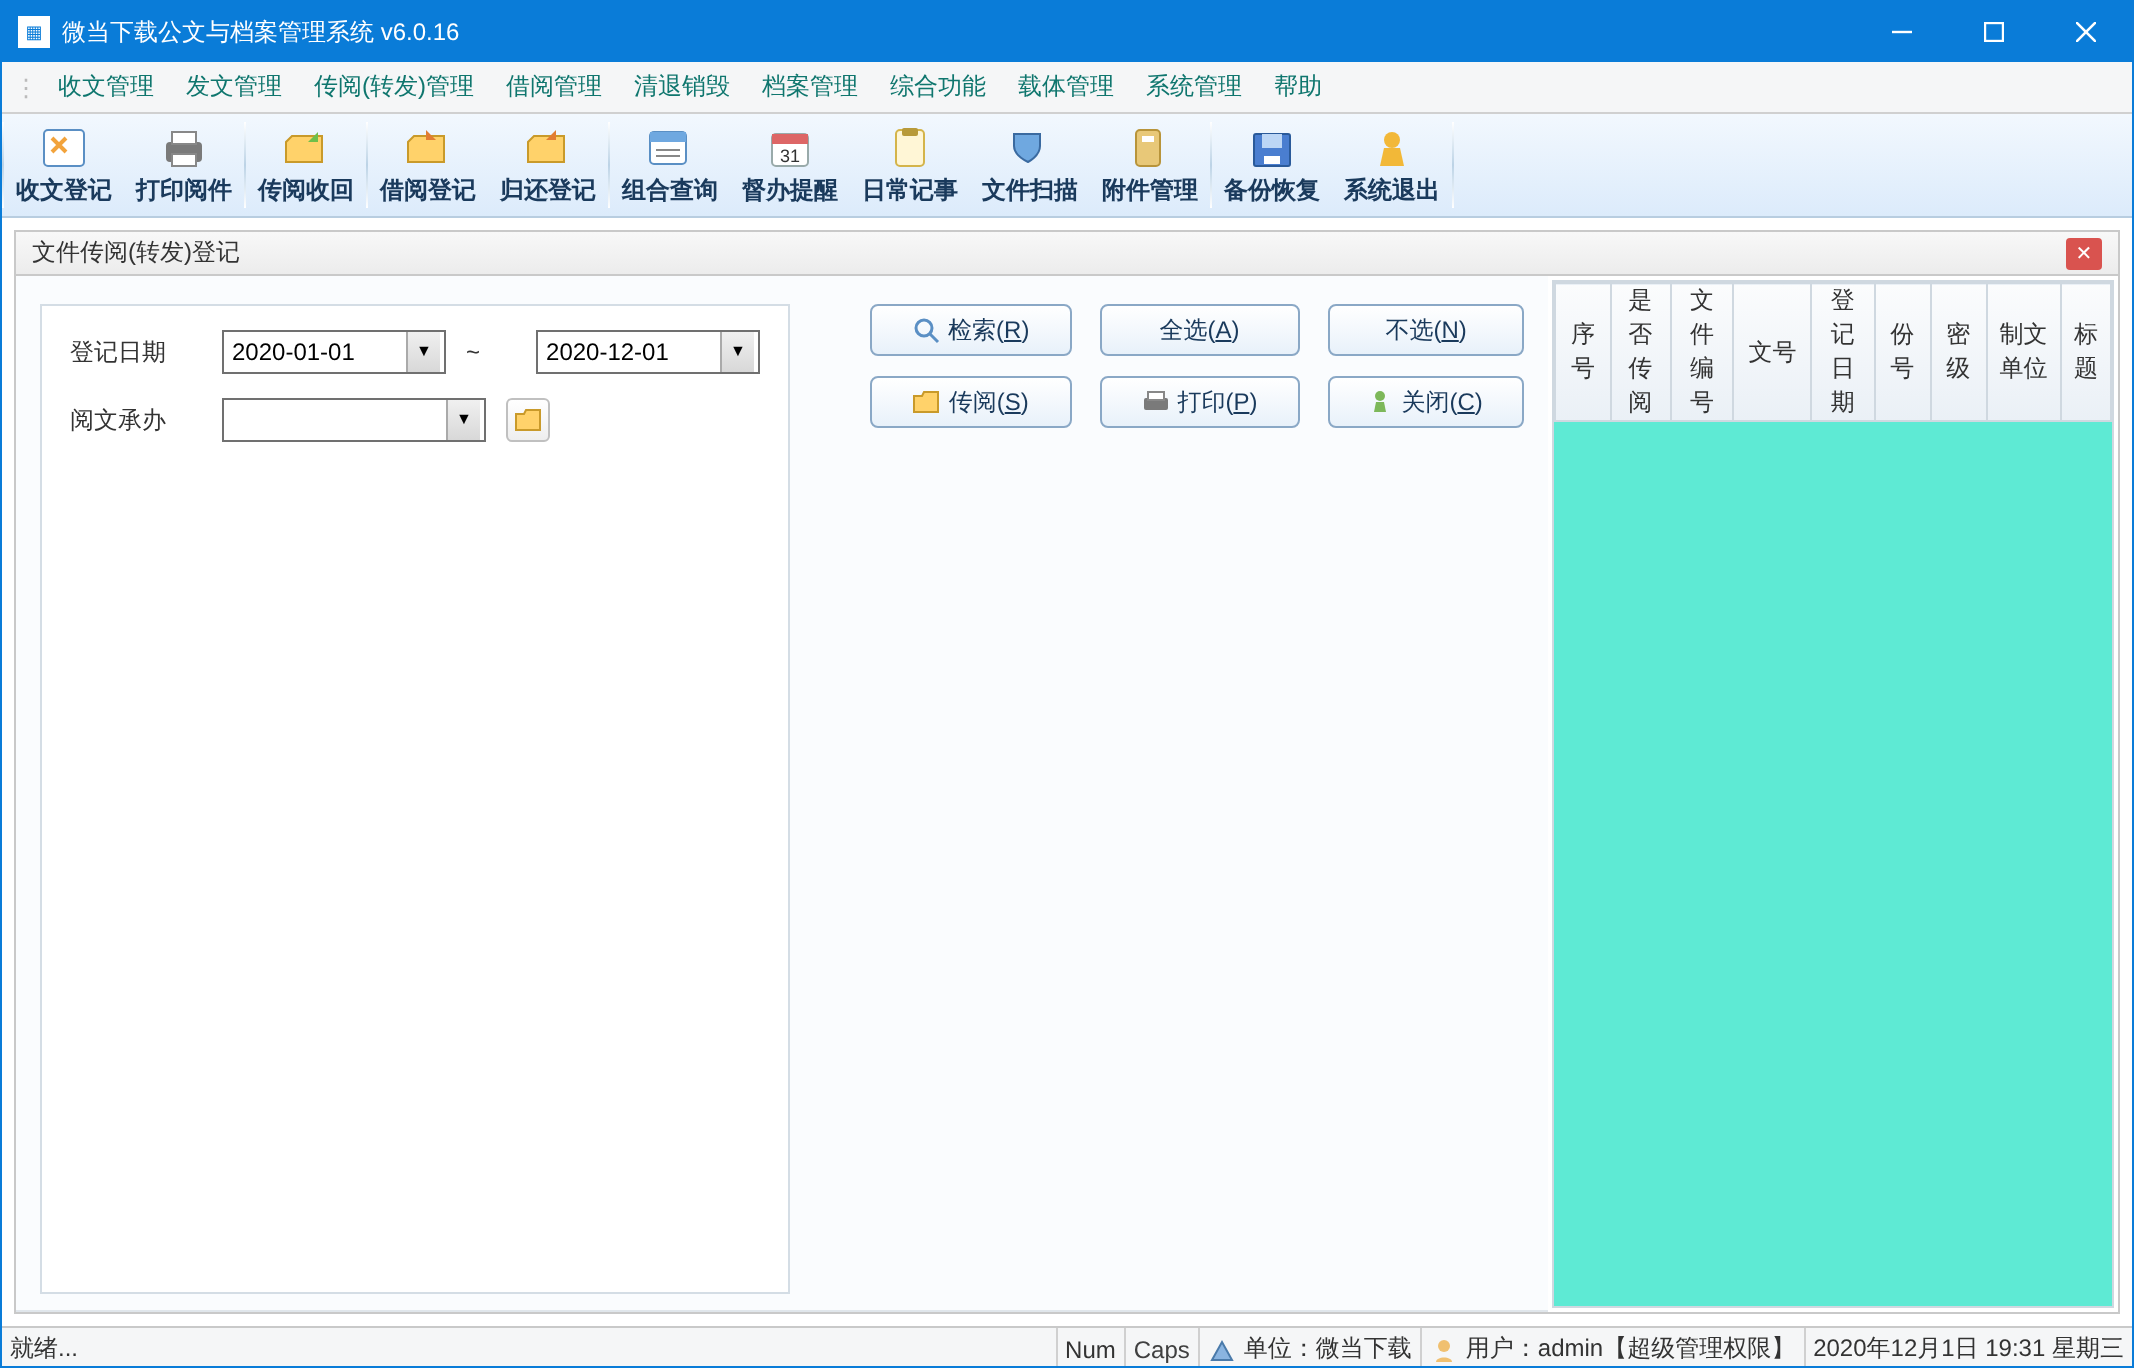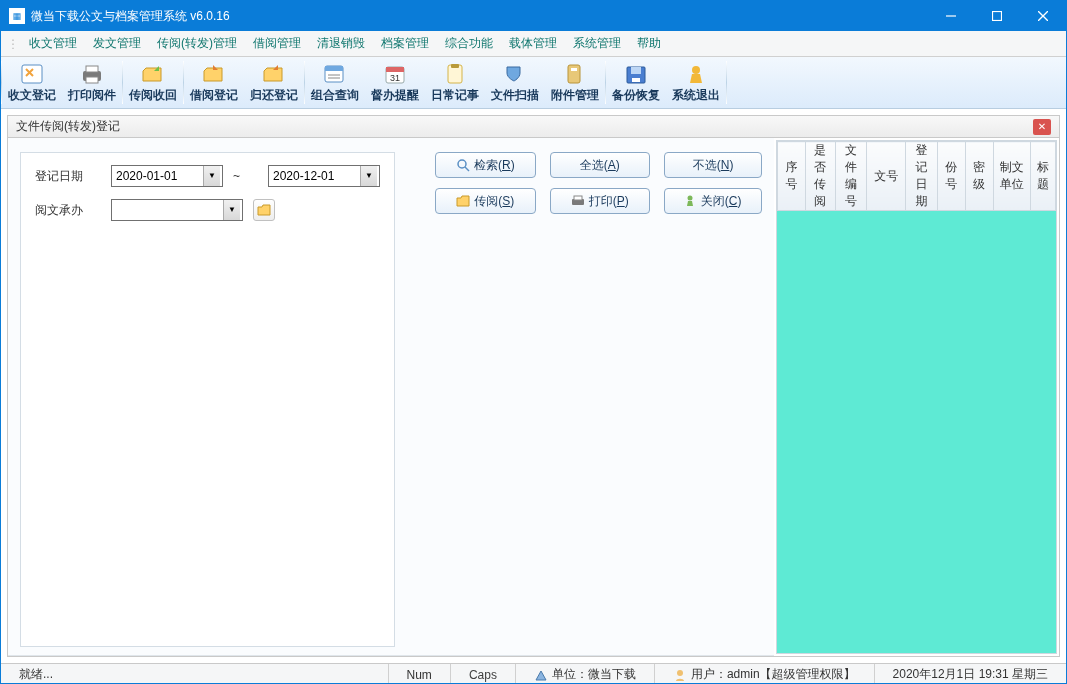--- a/index.html
+++ b/index.html
@@ -31,21 +31,21 @@
 .combo { width: 132px; position: relative; }
 .combo::after { content: "▼"; position: absolute; right: 2px; font-size: 8px; color: #000; background: linear-gradient(#f0f0f0,#d8d8d8); width: 16px; text-align: center; border-left: 1px solid #aaa; top: 0; bottom: 0; line-height: 20px; }
 .tilde { color: #333; }
 .folder-btn { width: 22px; height: 22px; border: 1px solid #c0c0c0; background: linear-gradient(#fff,#eee); display: inline-flex; align-items: center; justify-content: center; cursor: pointer; border-radius: 3px; }
 .abtn { height: 26px; min-width: 76px; border: 1px solid #8aa8c6; border-radius: 4px; background: linear-gradient(#fff,#e8f1fa); font-size: 12px; color: #1a3a5c; display: inline-flex; align-items: center; justify-content: center; gap: 4px; cursor: pointer; padding: 0 20px; }
 .abtn u { text-decoration: underline; }
 .grid-wrap { flex: 1; overflow: auto; background: #5eead4; margin: 2px; border: 1px solid #cfd8e0; }
 .grid { border-collapse: collapse; font-size: 12px; width: 100%; }
 .grid th { background: linear-gradient(#fbfcfd,#eaf0f6); border: 1px solid #cfd8e0; height: 24px; color: #333; font-weight: normal; padding: 0 6px; }
 .statusbar { height: 22px; border-top: 1px solid #c9c9c9; background: #f5f6f7; display: flex; align-items: center; font-size: 12px; color: #333; }
-.statusbar .scell { padding: 0 18px; border-right: 1px solid #d0d0d0; height: 100%; display: flex; align-items: center; gap: 4px; }
+.statusbar .scell { padding: 0 4px; border-right: 1px solid #d0d0d0; height: 100%; display: flex; align-items: center; gap: 4px; }
 .statusbar .scell.flex1 { flex: 1; }
 .statusbar .dim { color: #404040; }
 .sicon { width: 14px; height: 14px; display: inline-block; }
 </style>
 </head>
 <body>
 
 <div class="titlebar">
   <span class="app-icon">▦</span>
   <span class="title">微当下载公文与档案管理系统 v6.0.16</span>

